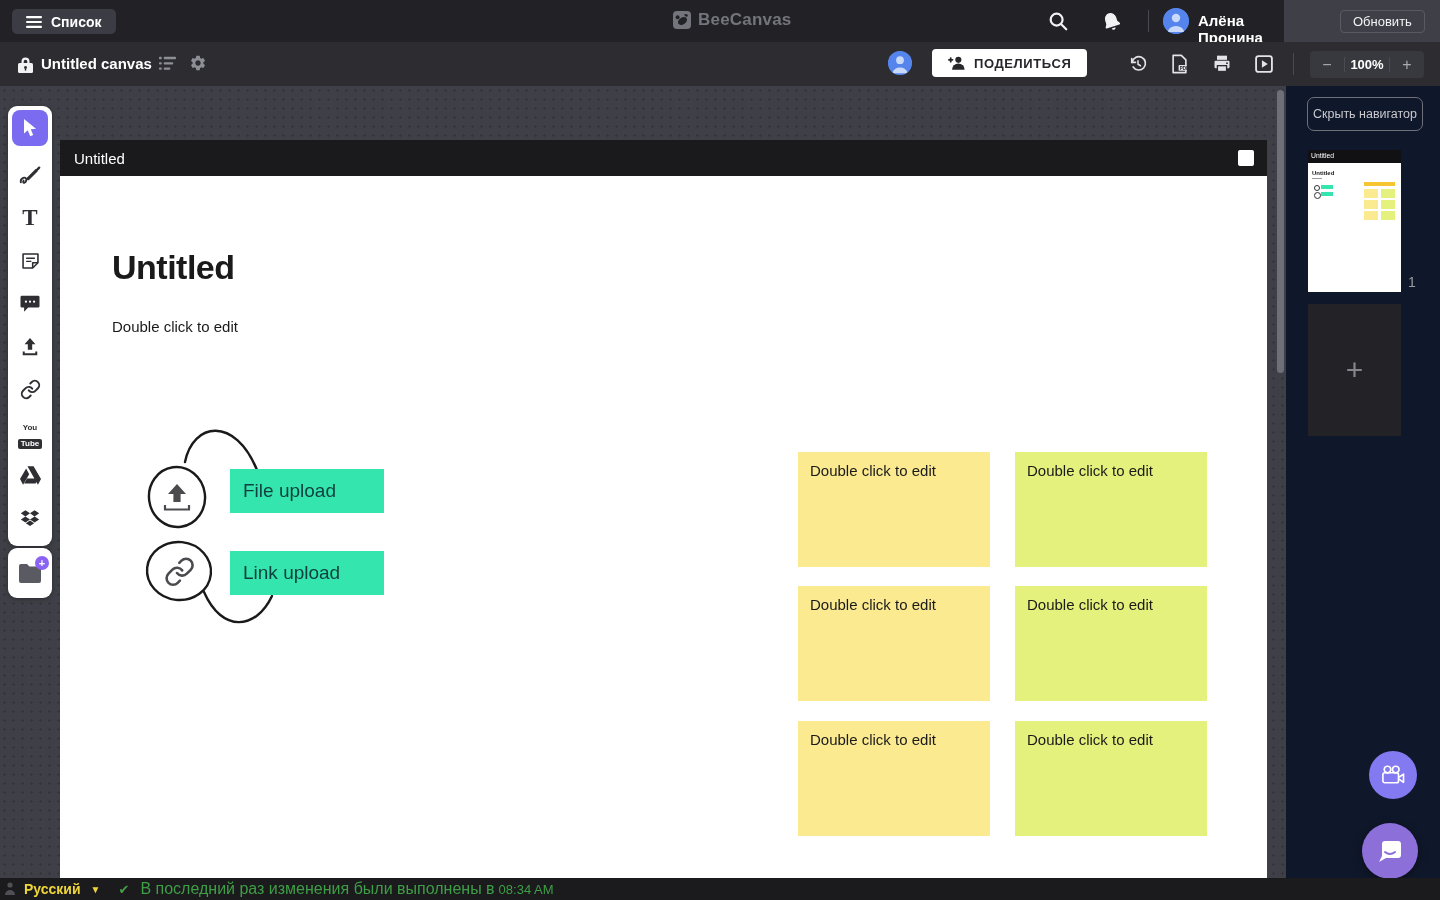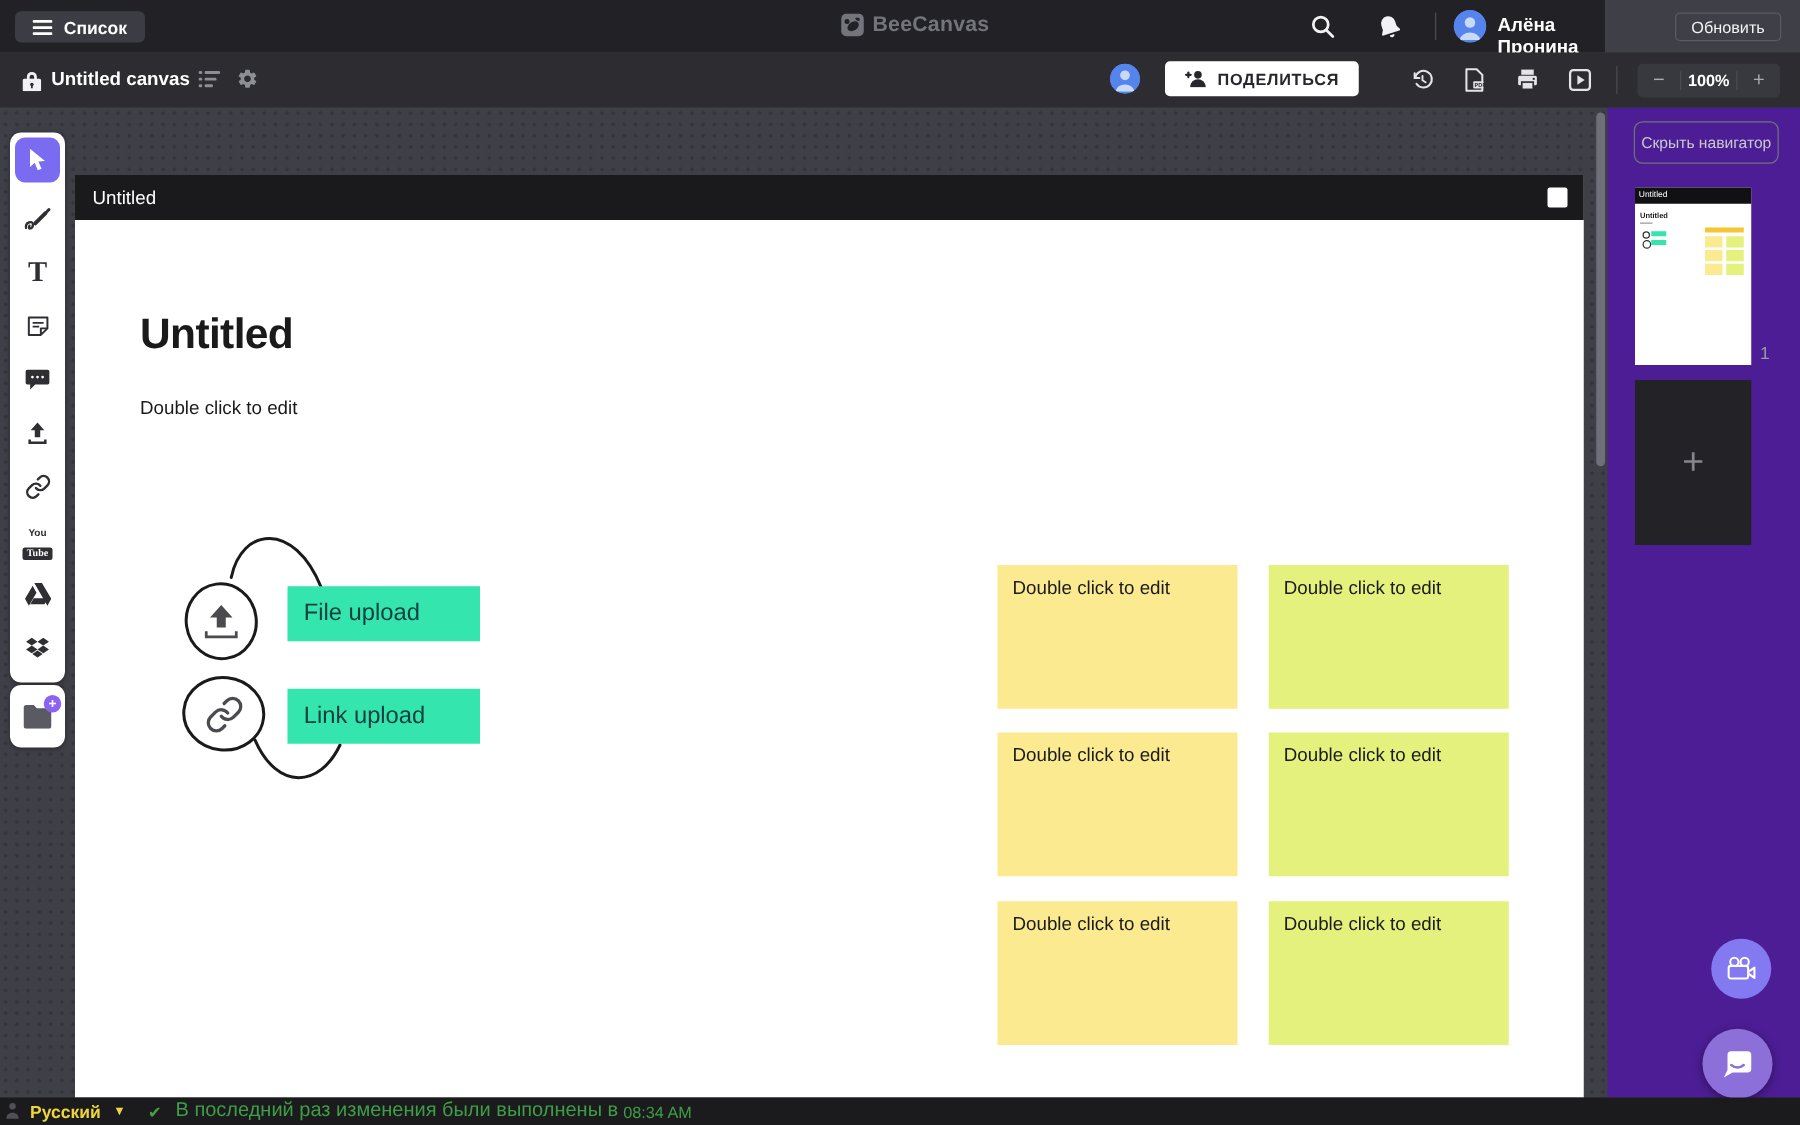--- a/index.html
+++ b/index.html
@@ -45,21 +45,21 @@
 
   
   .tool-card { position:absolute; left:8px; width:44px; background:#FFFFFF; border-radius:9px;
                box-shadow:0 1px 4px rgba(0,0,0,.35); z-index:20; display:flex; flex-direction:column; align-items:center; }
   .tool-card-1 { top:106px; padding:4px 0 6px; }
   .tool-card-2 { top:548px; height:50px; justify-content:center; }
   .tool { width:36px; height:43px; display:flex; align-items:center; justify-content:center; color:#2E2E33; cursor:pointer; }
   .tool.selected { height:36px; margin-bottom:7px; background:#7A6BF0; border-radius:8px; color:#FFFFFF; }
   .yt-stack { text-align:center; line-height:1; }
   .yt-top { font-size:8px; font-weight:bold; color:#2E2E33; }
-  .yt-bottom { font-size:8px; font-weight:bold; color:#FFFFFF; background:#2E2E33; border-radius:2px; padding:1px 3px; margin-top:1px; display:inline-block;font-family:Liberation Serif, serif; }
+  .yt-bottom { font-size:8px; font-weight:bold; color:#FFFFFF; background:#2E2E33; border-radius:2px; padding:1px 3px; margin-top:1px; display:inline-block; }
   .text-glyph { font-family:"Liberation Serif", serif; font-size:23px; font-weight:bold; }
   .folder-wrap { position:relative; width:24px; height:20px; color:#5A5A63; }
   .folder-badge { position:absolute; right:-7px; top:-7px; width:14px; height:14px; background:#8A63F2; color:#fff;
                   border-radius:50%; font-size:11px; line-height:14px; text-align:center; font-weight:bold; }
 
   
   .page { position:absolute; left:60px; top:140px; width:1207px; height:738px; background:#FFFFFF; z-index:5; }
   .page-header { position:absolute; left:0; top:0; width:1207px; height:36px; background:#1A1A1C; }
   .page-header-title { position:absolute; left:14px; top:10px; color:#FFFFFF; font-size:15px; }
   .page-header-handle { position:absolute; right:13px; top:10px; width:16px; height:16px; background:#FFFFFF; border-radius:2px; cursor:pointer; }
@@ -73,21 +73,21 @@
   .board-title { position:absolute; left:738px; top:249px; width:409px; height:45px; background:#F6C532;
                  border-radius:2px; color:#1A1A1A; font-size:17px; font-weight:800; text-align:center; line-height:45px; cursor:pointer; }
   .note { position:absolute; width:192px; height:115px; padding:10px 12px; font-size:15px; color:#1A1A1A; cursor:pointer; }
   .note--yellow { background:#FBEA90; }
   .note--green { background:#E4F17C; }
 
   
   .v-scrollbar { position:absolute; left:1277px; top:90px; width:7px; height:283px; background:#6F6F7A; border-radius:4px; z-index:25; cursor:pointer; }
 
   
-  .nav-panel { position:absolute; left:1286px; top:86px; width:154px; height:792px; background:#4c1d95; z-index:10; }
+  .nav-panel { position:absolute; left:1286px; top:86px; width:154px; height:792px; background:#0f172a; z-index:10; }
   .hide-nav-btn { position:absolute; left:21px; top:11px; width:116px; height:34px; background:transparent;
                   border:1px solid #70707A; border-radius:7px; color:#C9C9CE; font-size:12.5px; cursor:pointer; }
   .nav-thumb { position:absolute; left:22px; top:64px; width:93px; height:142px; background:#FFFFFF; cursor:pointer; }
   .nav-thumb-header { position:absolute; left:0; top:0; width:93px; height:13px; background:#111113; }
   .nav-thumb-title { position:absolute; left:3px; top:2px; color:#FFFFFF; font-size:8px; transform:scale(.85); transform-origin:left top; }
   .nav-thumb-body { position:absolute; left:0; top:13px; width:93px; height:129px; overflow:hidden; }
   .mini-heading { position:absolute; left:4px; top:7px; font-size:6px; font-weight:bold; color:#1A1A1A; }
   .mini-sub { position:absolute; left:4px; top:15px; width:10px; height:1px; background:#999; }
   .mini-circle { position:absolute; border:1px solid #333; border-radius:50%; }
   .mini-teal { position:absolute; width:12px; height:4px; background:#34E5AD; }

